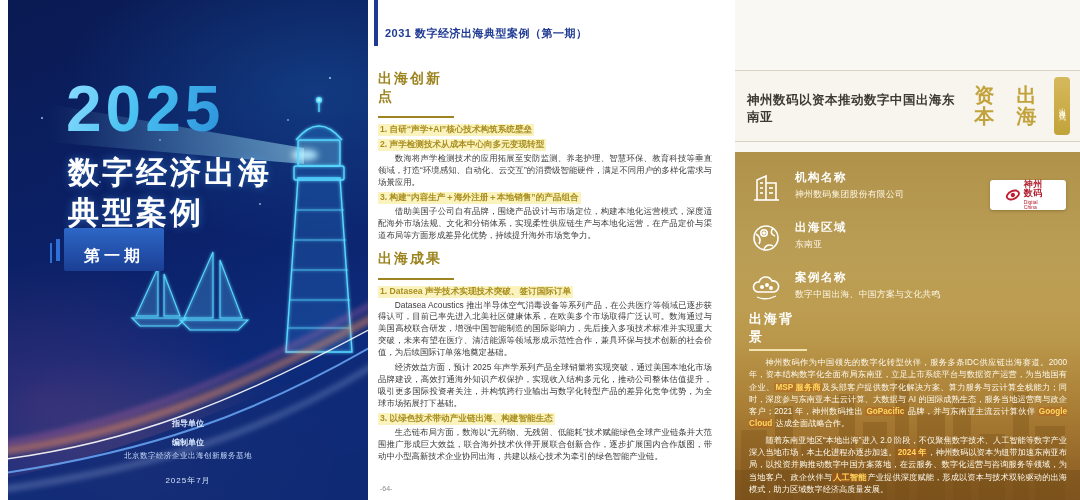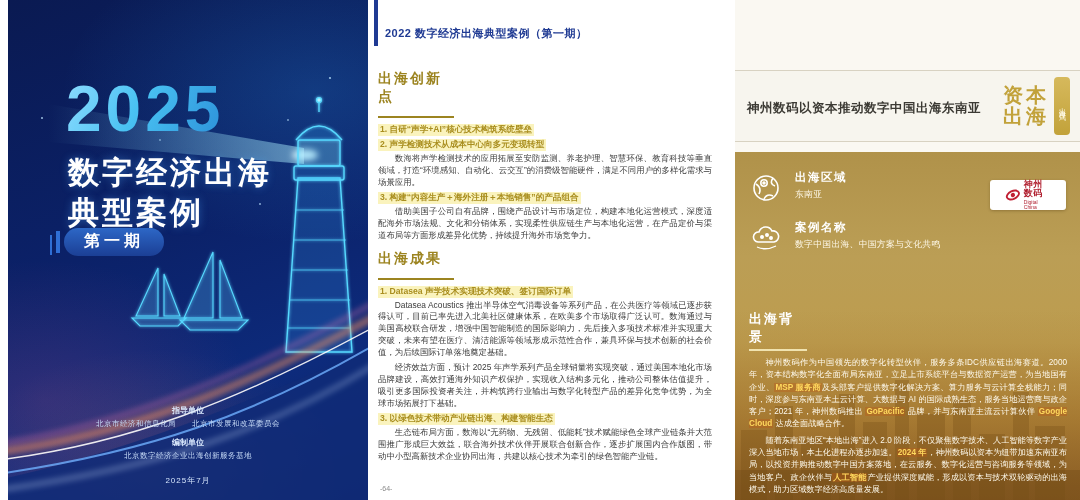--- a/index.html
+++ b/index.html
@@ -15,22 +15,22 @@
       radial-gradient(280px 180px at 40% 95%, rgba(255,140,80,.15), rgba(0,0,0,0) 70%),
       linear-gradient(160deg,#0a1a52 0%,#0b2168 45%,#0d2b7c 75%,#0a1f60 100%);}
   .cover-art{position:absolute;left:0;top:0;width:360px;height:500px;}
   .cover-year{position:absolute;left:58px;top:72px;font-size:64px;font-weight:bold;letter-spacing:4px;
     background:linear-gradient(115deg,#8fdcff 0%,#49c2f2 45%,#2b8fd9 100%);
     -webkit-background-clip:text;background-clip:text;color:transparent;}
   .cover-title1{position:absolute;left:60px;top:152px;font-size:31px;font-weight:bold;color:#ffffff;letter-spacing:3px;text-shadow:0 0 8px rgba(80,170,255,.45);}
   .cover-title2{position:absolute;left:60px;top:192px;font-size:31px;font-weight:bold;color:#ffffff;letter-spacing:3px;text-shadow:0 0 8px rgba(80,170,255,.45);}
   .issue-wrap{position:absolute;left:48px;top:228px;display:flex;align-items:center;}
   .issue-bars{display:inline-block;width:4px;height:22px;background:#2f6fd6;margin-right:4px;box-shadow:-7px 3px 0 -1px #2f6fd6;}
-  .issue-badge{display:inline-block;padding:3px 20px 4px 20px;font-size:16px;font-weight:bold;color:#ffffff;letter-spacing:4px;
-    background:linear-gradient(180deg,#2d67c6,#1b3f95);border-radius:14px;}
+  .issue-badge{display:inline-block;padding:18px 20px 4px 20px;font-size:16px;font-weight:bold;color:#ffffff;letter-spacing:4px;
+    background:linear-gradient(180deg,#2d67c6,#1b3f95);border-radius:2px;}
   .cover-footer{position:absolute;left:0;bottom:14px;width:360px;text-align:center;color:#cfe0fa;}
   .f-label{font-size:8px;font-weight:bold;color:#dcebff;margin-top:8px;}
   .f-orgs{font-size:7.5px;color:#c4d8f5;margin-top:3px;letter-spacing:.5px;}
   .f-date{font-size:8px;color:#d4e4fb;margin-top:14px;letter-spacing:1px;}
 
   
   .midpage{position:absolute;left:368px;top:0;width:354px;height:500px;background:#ffffff;overflow:hidden;}
   .mid-bar{position:absolute;left:6px;top:0;width:4px;height:46px;background:#1f3a93;}
   .mid-header-text{position:absolute;left:17px;top:26px;font-size:11px;font-weight:bold;color:#1f3a93;letter-spacing:.5px;}
   #mid-sections{position:absolute;left:10px;top:62px;width:334px;}
@@ -42,21 +42,21 @@
   .item-body{font-size:8.4px;line-height:1.42;color:#3b3b3b;text-align:justify;text-indent:2em;margin-bottom:3px;}
   .page-num{position:absolute;left:12px;bottom:8px;font-size:7px;color:#8a8a8a;}
 
   
   .rightpage{position:absolute;left:735px;top:0;width:345px;height:500px;background:#faf8f2;overflow:hidden;}
   .case-header{position:absolute;left:0;top:70px;width:345px;height:72px;border-top:1px solid #d8d2c2;border-bottom:1px solid #d8d2c2;
     display:flex;align-items:center;justify-content:space-between;padding:0 10px 0 12px;background:#f7f5ee;}
   .case-label{font-size:17px;font-weight:bold;color:#2e2c28;letter-spacing:2px;}
   .case-title{font-size:12.5px;font-weight:bold;color:#3c3a34;margin-top:5px;letter-spacing:.5px;}
   .case-right{display:flex;align-items:center;gap:5px;}
-  .mode-text{display:flex;flex-direction:column;line-height:1.05;text-align:center;}
+  .mode-text{display:flex;flex-direction:row;line-height:1.05;text-align:center;}
   .mode-text span{font-size:20px;font-weight:bold;color:#c2a23a;letter-spacing:3px;}
   .mode-tag{width:16px;height:58px;background:linear-gradient(180deg,#d6b95c,#c2a23a);border-radius:4px;
     writing-mode:vertical-rl;font-size:7px;color:#fffbe8;display:flex;align-items:center;justify-content:center;letter-spacing:2px;}
 
   .gold-panel{position:absolute;left:0;top:152px;width:345px;height:348px;overflow:hidden;
     background:linear-gradient(180deg,#b0924a 0%,#bb9e55 30%,#bd9c4e 55%,#b08539 78%,#96682c 100%);}
   .city-overlay{position:absolute;left:0;bottom:0;width:345px;height:190px;pointer-events:none;
     background:linear-gradient(180deg,rgba(0,0,0,0) 0%,rgba(150,100,35,.25) 45%,rgba(120,75,25,.45) 100%);}
   .city-overlay svg{position:absolute;left:0;bottom:0;}
 
@@ -151,30 +151,29 @@
 
     <div class="cover-year">2025</div>
     <div class="cover-title1">数字经济出海</div>
     <div class="cover-title2">典型案例</div>
     <div class="issue-wrap">
       <span class="issue-bars"></span>
       <span class="issue-badge">第一期</span>
     </div>
     <div class="cover-footer">
       <div class="f-label">指导单位</div>
-      <div class="f-orgs">北京市经济和信息化局　　北京市发展和改革委员会</div>
       <div class="f-label">编制单位</div>
       <div class="f-orgs">北京数字经济企业出海创新服务基地</div>
       <div class="f-date">2025年7月</div>
     </div>
   </section>
 
   <section class="midpage">
     <span class="mid-bar"></span>
-    <span class="mid-header-text">2022 数字经济出海典型案例（第一期）</span>
+    <span class="mid-header-text">2031 数字经济出海典型案例（第一期）</span>
     <div id="mid-sections">
         <div class="sec-heading">出海创新点</div>
         <div class="item-title">1. 自研“声学+AI”核心技术构筑系统壁垒</div>
         <div class="item-title">2. 声学检测技术从成本中心向多元变现转型</div>
         <div class="item-body">数海将声学检测技术的应用拓展至安防监测、养老护理、智慧环保、教育科技等垂直领域，打造“环境感知、自动化、云交互”的消费级智能硬件，满足不同用户的多样化需求与场景应用。</div>
         <div class="item-title">3. 构建“内容生产＋海外注册＋本地销售”的产品组合</div>
         <div class="item-body">借助美国子公司自有品牌，围绕产品设计与市场定位，构建本地化运营模式，深度适配海外市场法规、文化和分销体系，实现柔性供应链生产与本地化运营，在产品定价与渠道布局等方面形成差异化优势，持续提升海外市场竞争力。</div>
         <div class="sec-heading">出海成果</div>
         <div class="item-title">1. Datasea 声学技术实现技术突破、签订国际订单</div>
         <div class="item-body">Datasea Acoustics 推出半导体空气消毒设备等系列产品，在公共医疗等领域已逐步获得认可，目前已率先进入北美社区健康体系，在欧美多个市场取得广泛认可。数海通过与美国高校联合研发，增强中国智能制造的国际影响力，先后接入多项技术标准并实现重大突破，未来有望在医疗、清洁能源等领域形成示范性合作，兼具环保与技术创新的社会价值，为后续国际订单落地奠定基础。</div>
@@ -215,20 +214,36 @@
               <rect x="278" y="82" width="16" height="108"></rect>
             <rect x="300" y="116" width="30" height="74"></rect>
           </g>
           <rect x="0" y="160" width="345" height="30" fill="#6e4815" opacity=".35"></rect>
         </svg>
       </div>
 
       <div class="info-rows">
         <div class="info-row">
           <svg class="info-icon" viewBox="0 0 34 34" fill="none" stroke="#ffffff" stroke-width="1.6">
+            <path d="M8,30 L8,10 L17,6 L17,30"></path>
+              <path d="M17,13 L27,13 L27,30"></path>
+              <line x1="5" y1="30" x2="30" y2="30"></line>
+            <line x1="11" y1="13" x2="14" y2="13"></line>
+              <line x1="11" y1="18" x2="14" y2="18"></line>
+              <line x1="11" y1="23" x2="14" y2="23"></line>
+            <line x1="20" y1="18" x2="24" y2="18"></line>
+              <line x1="20" y1="23" x2="24" y2="23"></line>
+          </svg>
+          <div>
+            <div class="info-label">机构名称</div>
+            <div class="info-value">神州数码集团股份有限公司</div>
+          </div>
+        </div>
+        <div class="info-row">
+          <svg class="info-icon" viewBox="0 0 34 34" fill="none" stroke="#ffffff" stroke-width="1.6">
             <circle cx="17" cy="18" r="12"></circle>
             <path d="M7,14 Q13,18 10,24 M24,8 Q20,14 26,16 M15,29 Q18,23 24,26"></path>
             <circle cx="15" cy="13" r="3.2"></circle>
               <circle cx="15" cy="13" r="1" fill="#ffffff"></circle>
           </svg>
           <div>
             <div class="info-label">出海区域</div>
             <div class="info-value">东南亚</div>
           </div>
         </div>

